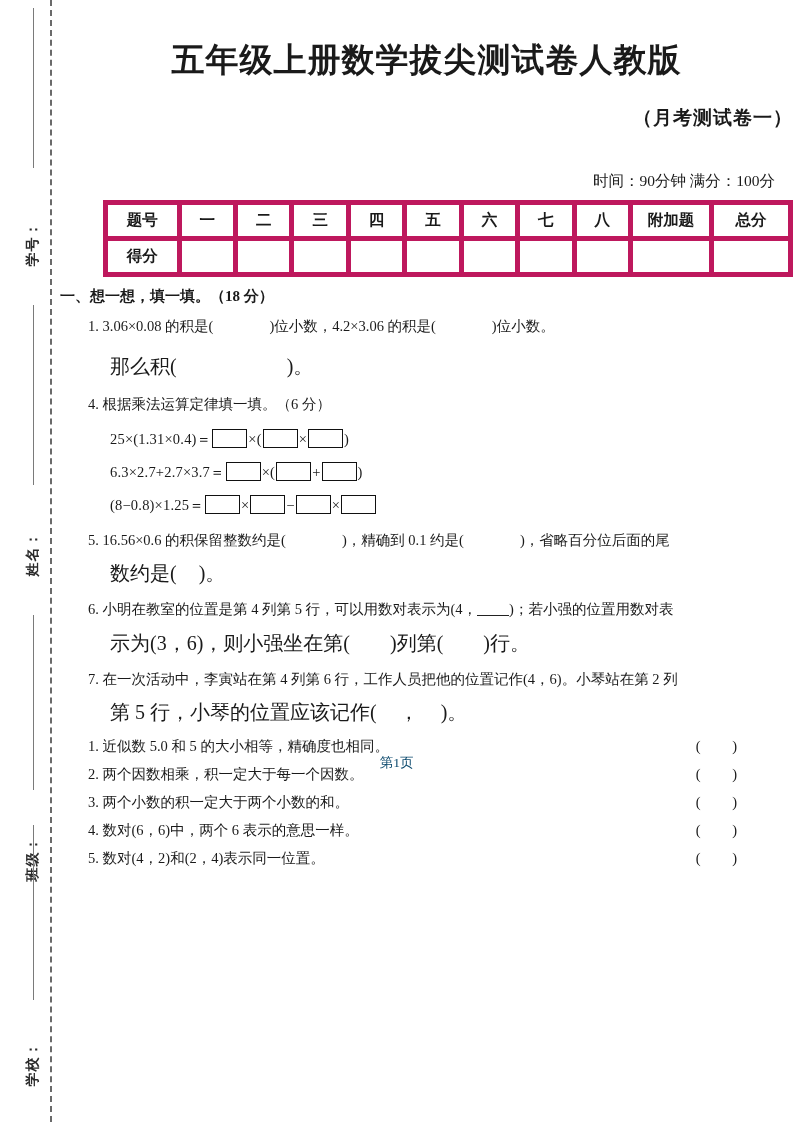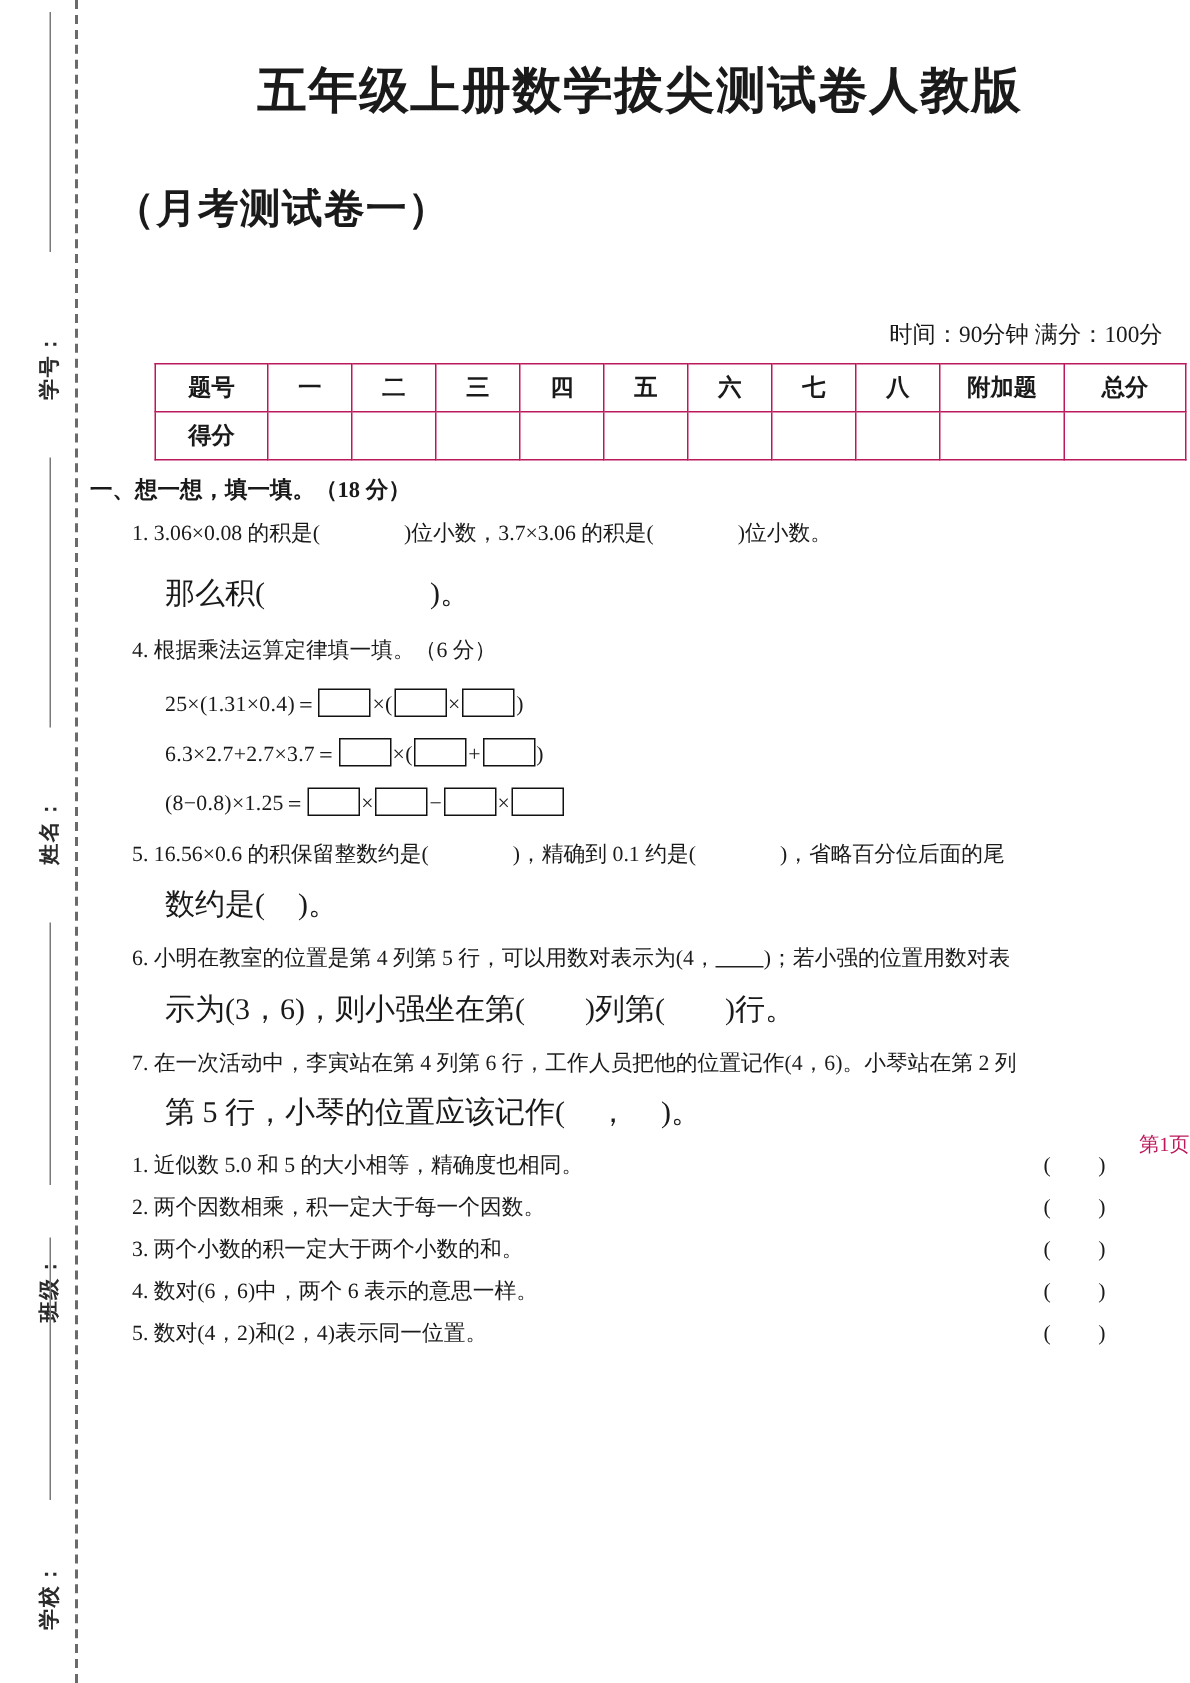--- a/index.html
+++ b/index.html
@@ -58,24 +58,24 @@
   .title-main {
     text-align: center;
     font-size: 33px;
     font-weight: bold;
     letter-spacing: 1px;
     margin: 0;
     padding-top: 38px;
     font-family: "Liberation Serif", "DejaVu Serif", serif;
   }
   .title-sub {
-    text-align: left;
-    font-size: 27px;
-    font-weight: bold;
-    margin: 16px;
+    text-align: right;
+    font-size: 19px;
+    font-weight: bold;
+    margin: 0;
     padding-top: 22px;
     letter-spacing: 1px;
   }
 
   .exam-meta {
     text-align: right;
     font-size: 15.5px;
     padding-right: 18px;
     padding-top: 40px;
   }
@@ -83,21 +83,21 @@
   
   .score-table-wrap {
     padding-top: 8px;
     padding-left: 43px;
   }
   table.score-table {
     border-collapse: collapse;
     table-layout: fixed;
   }
   table.score-table td {
-    border: 1px solid #be185d;
+    border: 5px solid #be185d;
     height: 29px;
     text-align: center;
     vertical-align: middle;
     font-size: 15.5px;
     font-weight: bold;
     font-family: "Liberation Serif", "DejaVu Serif", serif;
   }
   table.score-table td.c-head { width: 72px; }
   table.score-table td.c-num  { width: 53px; }
   table.score-table td.c-extra{ width: 80px; }
@@ -182,23 +182,23 @@
   .judge-row .mark {
     flex: 0 0 auto;
     padding-right: 42px;
     letter-spacing: 14px;
   }
 
   .footer {
     position: absolute;
     left: 0; bottom: 22px;
     width: 733px;
-    text-align: right;
+    text-align: center;
     font-size: 13.5px;
-    color: #be185d;
+    color: #0c4a6e;
     margin-left: -60px;
     width: 793px;
   }
 </style>
 </head>
 <body>
 
 <div id="left-margin">
   <div class="dashed-line"></div>
 
@@ -251,21 +251,21 @@
         <td class="c-total"></td>
       </tr>
     </tbody>
       </table>
   </div>
 
   <div class="section-title"><span>一、想一想，填一填。</span><span class="pts">（18 分）</span></div>
 
   <div class="q">
     <span>1.</span>
-    <span>3.06×0.08 的积是(</span><span class="gap-lg"></span><span>)位小数，3.7×3.06 的积是(</span><span class="gap-lg"></span><span>)位小数。</span>
+    <span>3.06×0.08 的积是(</span><span class="gap-lg"></span><span>)位小数，4.2×3.06 的积是(</span><span class="gap-lg"></span><span>)位小数。</span>
   </div>
 
 
   <div class="q-indent" style="padding-top:14px;">
     <span>那么积(</span><span class="gap-lg" style="width:110px;"></span><span>)。</span>
   </div>
 
   <div class="q" style="padding-top:11px;">
     <span>4.</span>
     <span>根据乘法运算定律填一填。</span><span>（6 分）</span>

